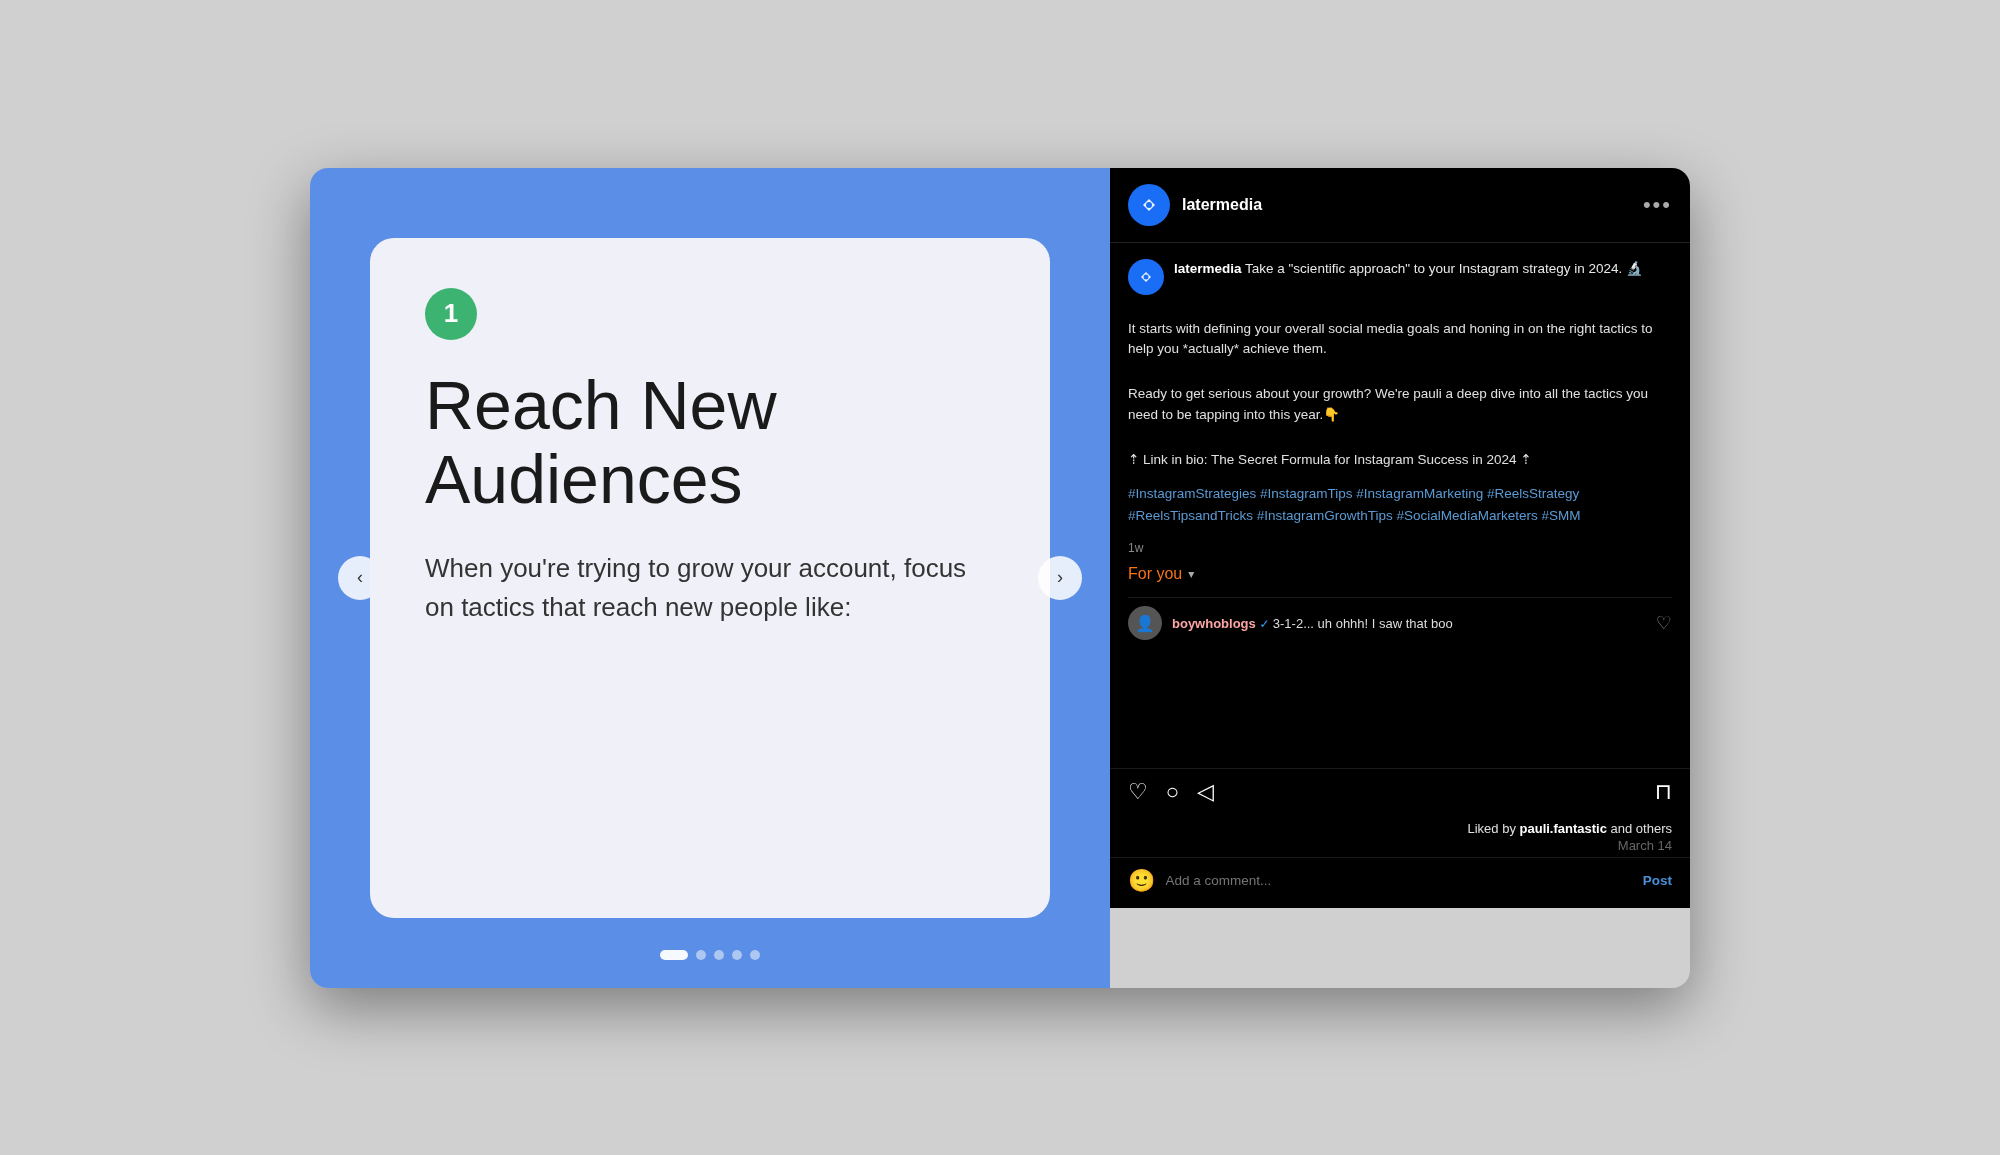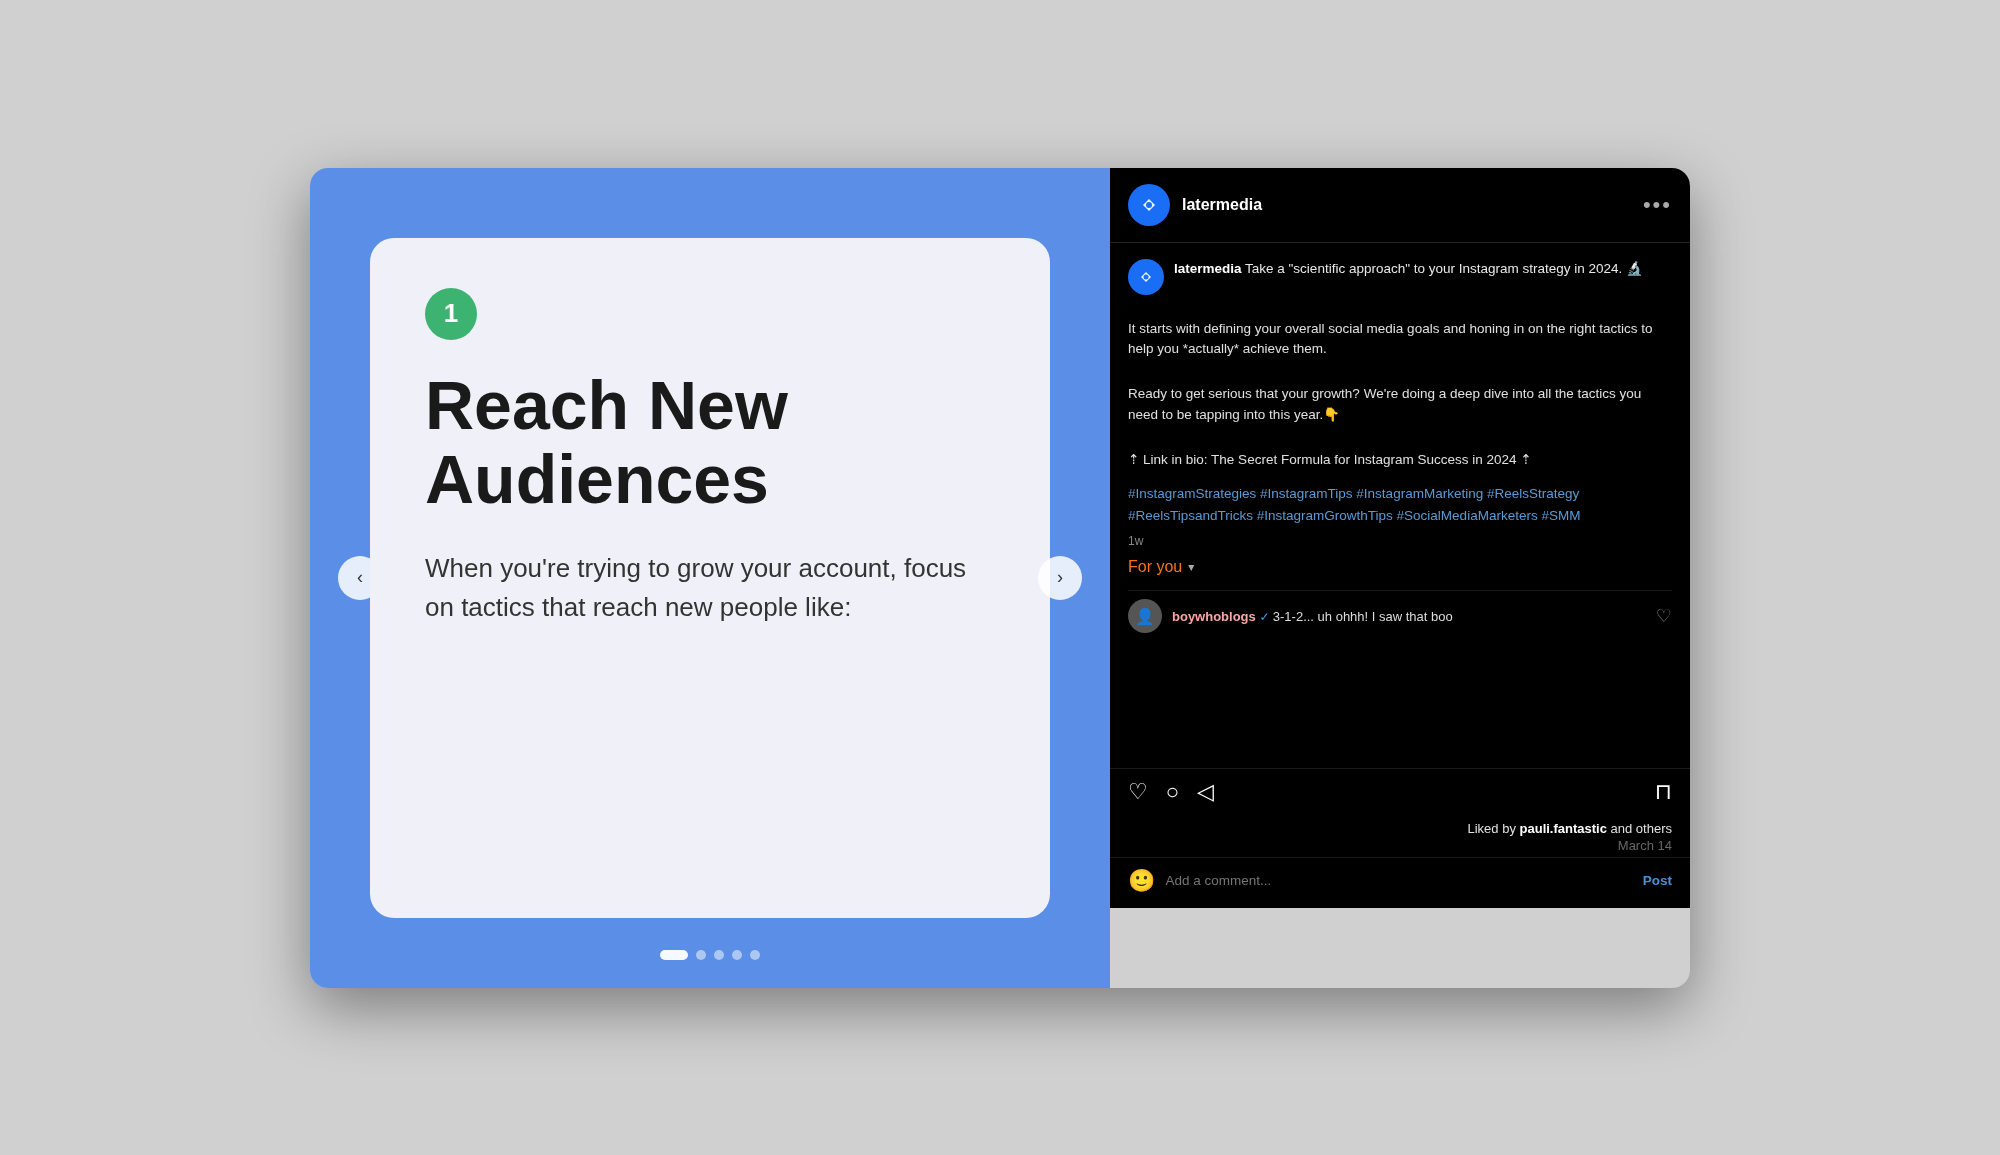--- a/index.html
+++ b/index.html
@@ -55,21 +55,21 @@
       align-items: center;
       justify-content: center;
       color: white;
       font-size: 26px;
       font-weight: 700;
       margin-bottom: 28px;
     }
 
     .carousel-title {
       font-size: 68px;
-      font-weight: 700;
+      font-weight: 400;
       color: #1a1a1a;
       line-height: 1.1;
       margin-bottom: 32px;
     }
 
     .carousel-body {
       font-size: 26px;
       color: #333;
       line-height: 1.5;
       margin-bottom: 20px;
@@ -206,21 +206,21 @@
       color: #e0e0e0;
       line-height: 1.55;
       margin-bottom: 12px;
       margin-top: 24px;
     }
 
     .hashtags {
       font-size: 13.5px;
       color: #5b9bd5;
       line-height: 1.6;
-      margin-bottom: 8px;
+      margin-bottom: 15px;
     }
 
     .timestamp {
       font-size: 12px;
       color: #888;
       margin-bottom: 10px;
     }
 
     .for-you-row {
       display: flex;
@@ -420,21 +420,21 @@
             <path d="M7 12 L12 7 L17 12 L12 17 Z" fill="white" opacity="0.9"></path>
             <circle cx="12" cy="12" r="2.5" fill="#1a6ef5"></circle>
           </svg>
         </div>
         <div class="caption-text">
           <strong>latermedia</strong><span> Take a "scientific approach" to your Instagram strategy in 2024. 🔬</span>
         </div>
       </div>
 
       <div class="caption-paragraph">It starts with defining your overall social media goals and honing in on the right tactics to help you *actually* achieve them.</div>
-      <div class="caption-paragraph">Ready to get serious that your growth? We're doing a deep dive into all the tactics you need to be tapping into this year.👇</div>
+      <div class="caption-paragraph">Ready to get serious about your growth? We're pauli a deep dive into all the tactics you need to be tapping into this year.👇</div>
       <div class="caption-paragraph">⇡ Link in bio: The Secret Formula for Instagram Success in 2024 ⇡</div>
       <div class="hashtags">#InstagramStrategies #InstagramTips #InstagramMarketing #ReelsStrategy #ReelsTipsandTricks #InstagramGrowthTips #SocialMediaMarketers #SMM</div>
 
       <div class="timestamp">1w</div>
 
       <div class="for-you-row">
         <span class="for-you-text">For you</span>
         <span class="chevron-down">▾</span>
       </div>
 

